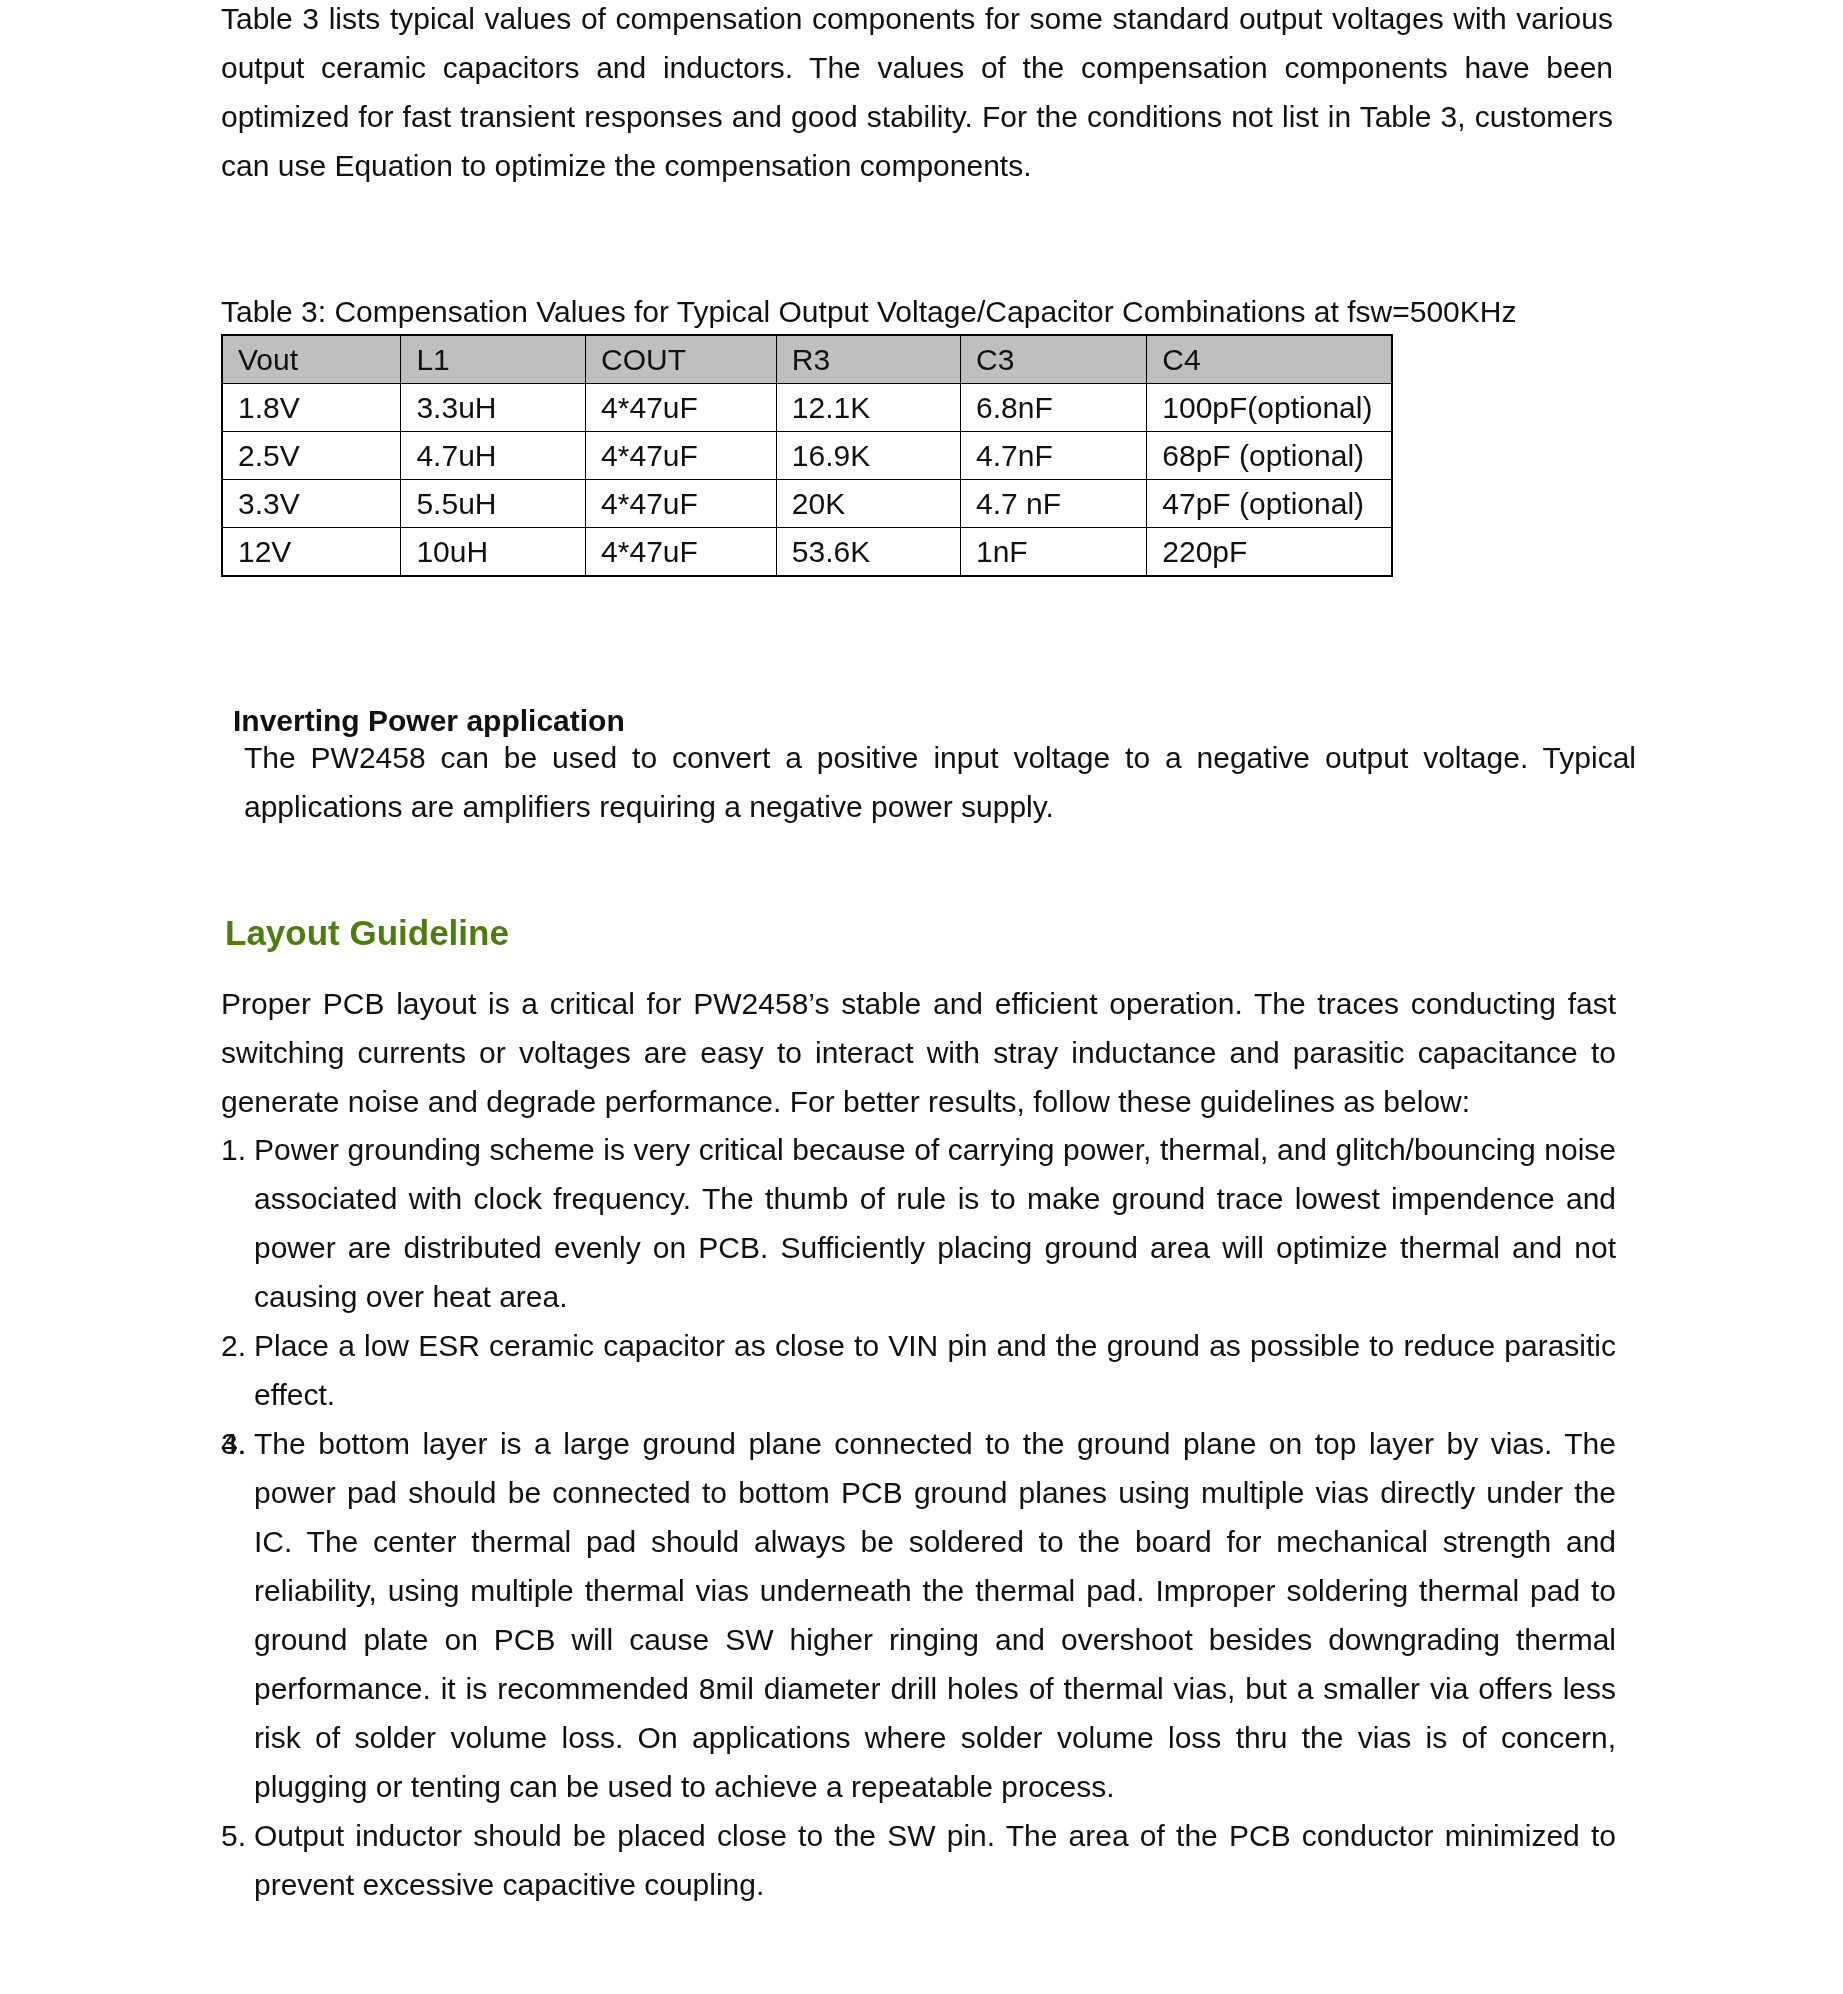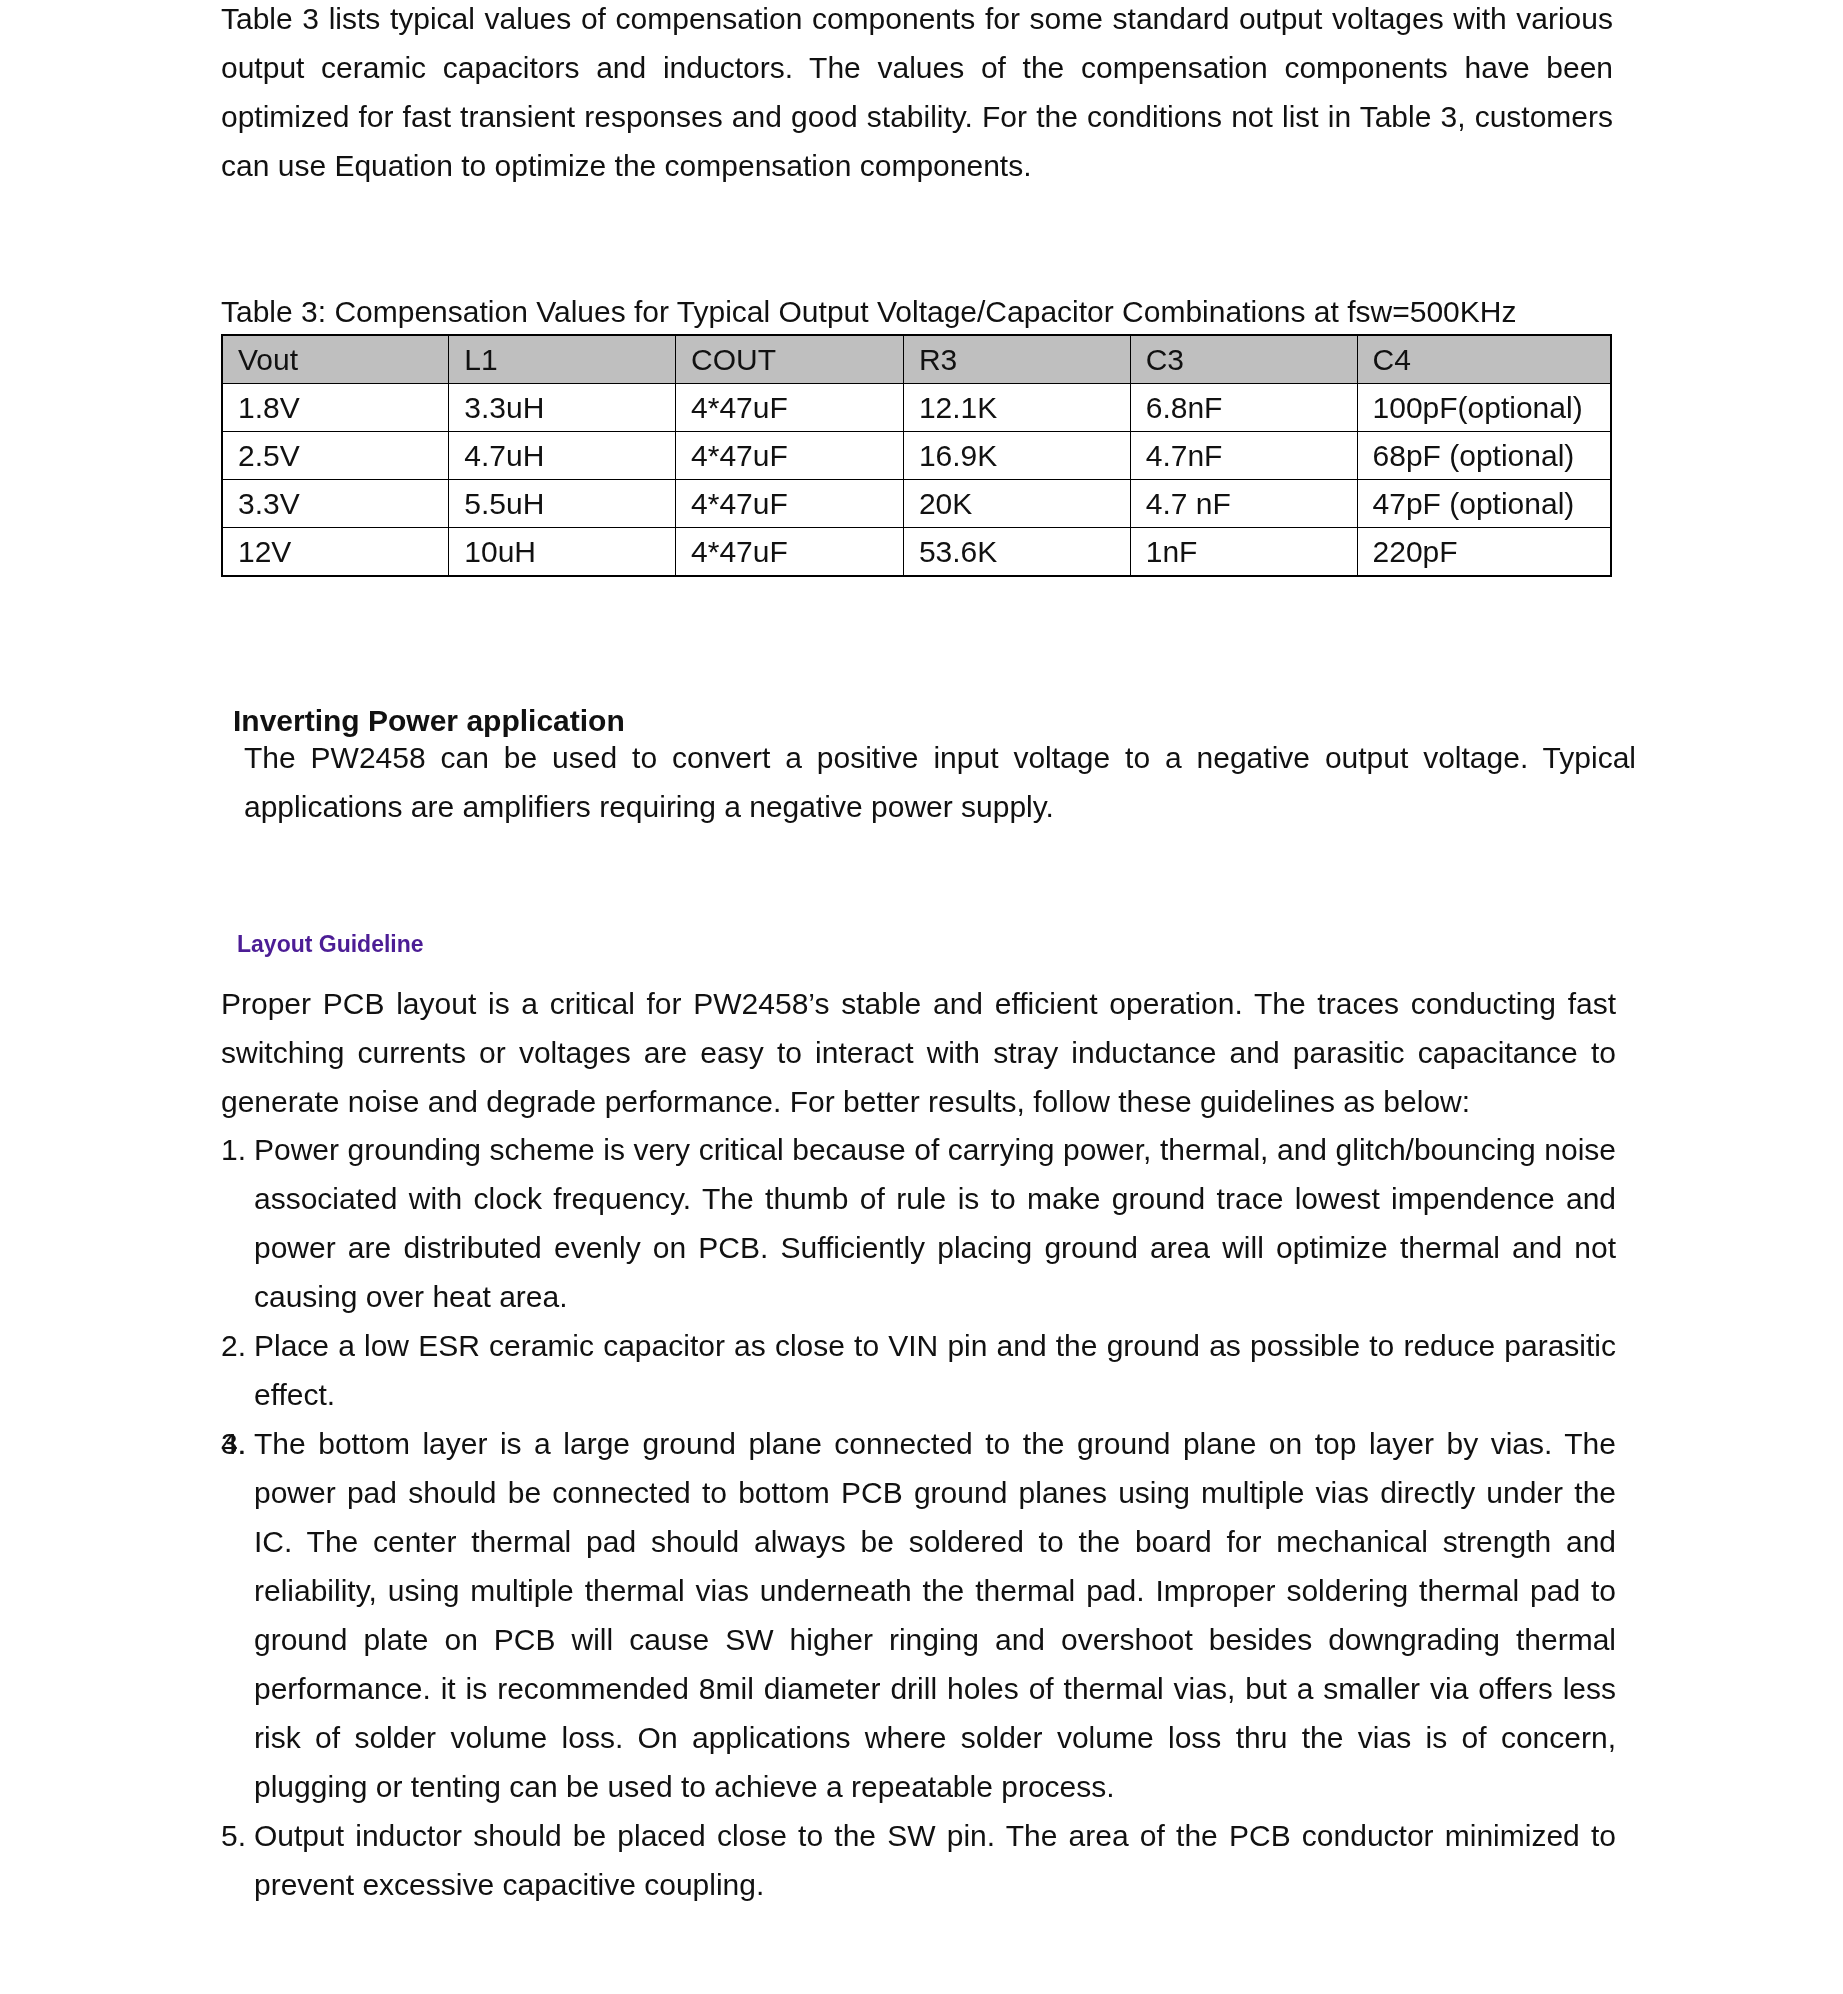--- a/index.html
+++ b/index.html
@@ -6,32 +6,32 @@
   body {
     width: 1844px; height: 1995px; position: relative; overflow: hidden;
     font-family: "Liberation Sans", "DejaVu Sans", sans-serif;
     color: #111111;
   }
   .page { position: absolute; left: 221px; top: 0; width: 1392px; }
   .para { font-size: 30px; line-height: 49px; text-align: justify; margin: 0; }
   .p1 { position: absolute; top: -6px; left: 0; width: 1392px; }
   .caption { position: absolute; top: 287px; left: 0; font-size: 30px; line-height: 49px; white-space: nowrap; }
   table.comp {
-    position: absolute; top: 334px; left: 0; width: 1391px;
+    position: absolute; top: 334px; left: 0; width: 1172px;
     border-collapse: collapse; font-size: 30px;
   }
   table.comp th, table.comp td {
     border: 1.5px solid #000; text-align: left; padding: 0 0 0 15px;
     height: 47px; font-weight: normal; white-space: nowrap;
   }
   table.comp th { background: #bfbfbf; }
   table.comp { border: 2.3px solid #000; }
   .h-invert { position: absolute; top: 684px; left: 0; font-size: 30px; font-weight: bold; line-height: 49px; margin: 12px; }
   .p-invert { position: absolute; top: 733px; left: 8px; width: 1392px; margin-left: 15px; }
-  .h-layout { position: absolute; top: 904px; left: 0; font-size: 23px; font-weight: bold; color: #4c1d95; line-height: 49px; margin: 16px; }
+  .h-layout { position: absolute; top: 904px; left: 0; font-size: 35px; font-weight: bold; color: #4d7c0f; line-height: 49px; margin: 4px; }
   .p-layout { position: absolute; top: 979px; left: 0; width: 1395px; }
   ol.guide { position: absolute; top: 1125px; left: 0; width: 1395px; margin: 0; padding: 0; list-style: none; }
   ol.guide li { font-size: 30px; line-height: 49px; text-align: justify; padding-left: 33px; position: relative; }
   ol.guide li .num { position: absolute; left: 0; top: 0; }
 </style>
 </head>
 <body>
 
 <div class="page">
   <p class="para p1">Table 3 lists typical values of compensation components for some standard output voltages with various output ceramic capacitors and inductors. The values of the compensation components have been optimized for fast transient responses and good stability. For the conditions not list in Table 3, customers can use Equation to optimize the compensation components.</p>

